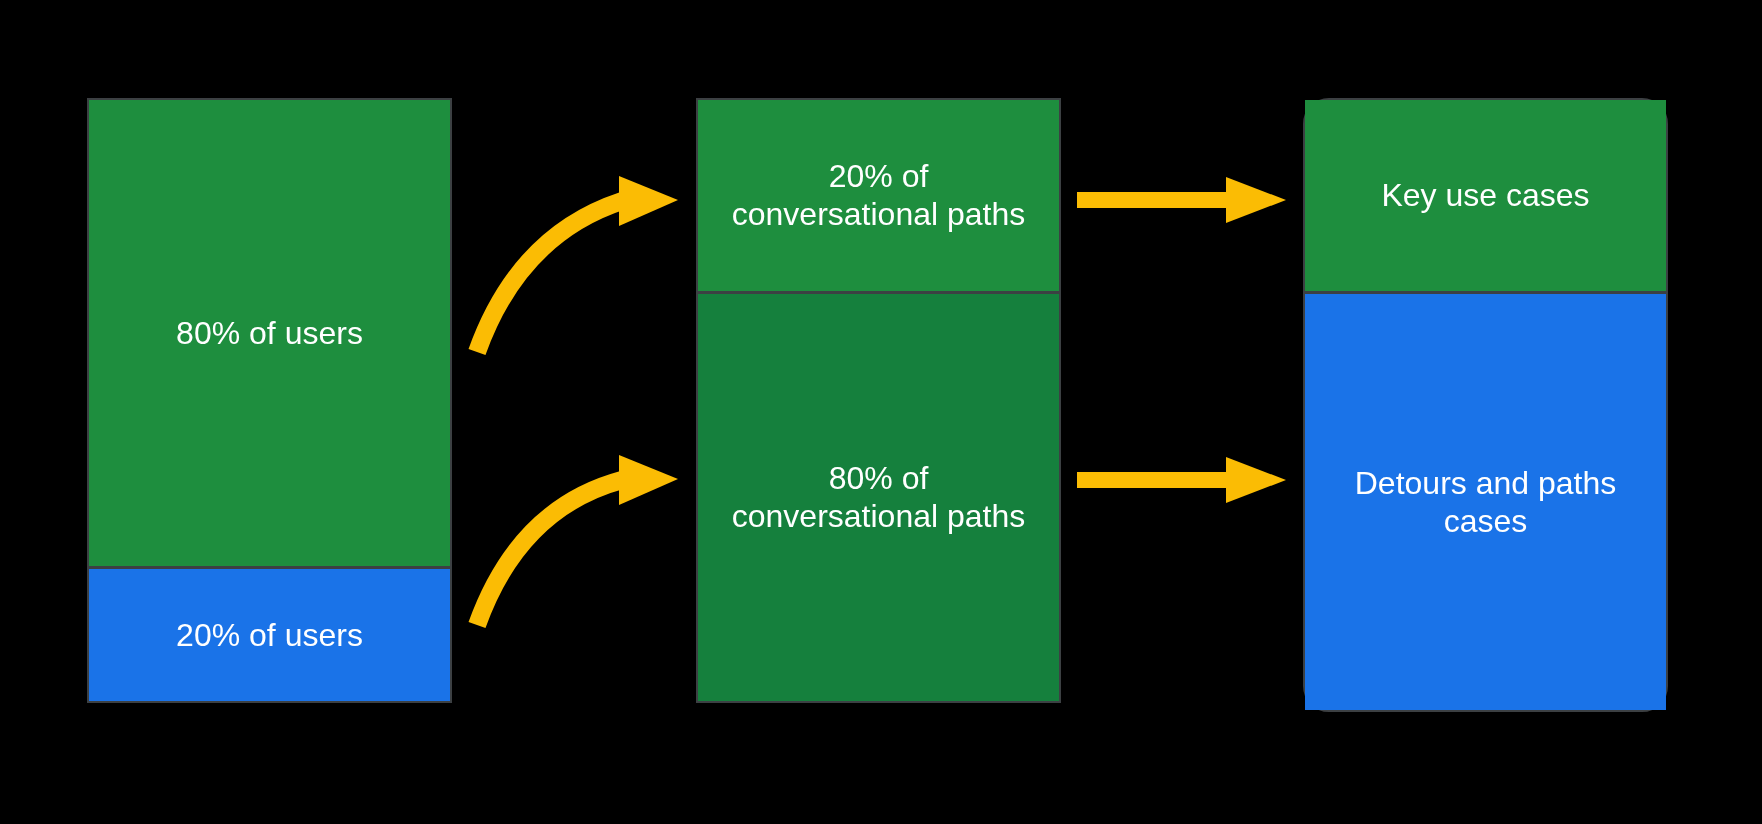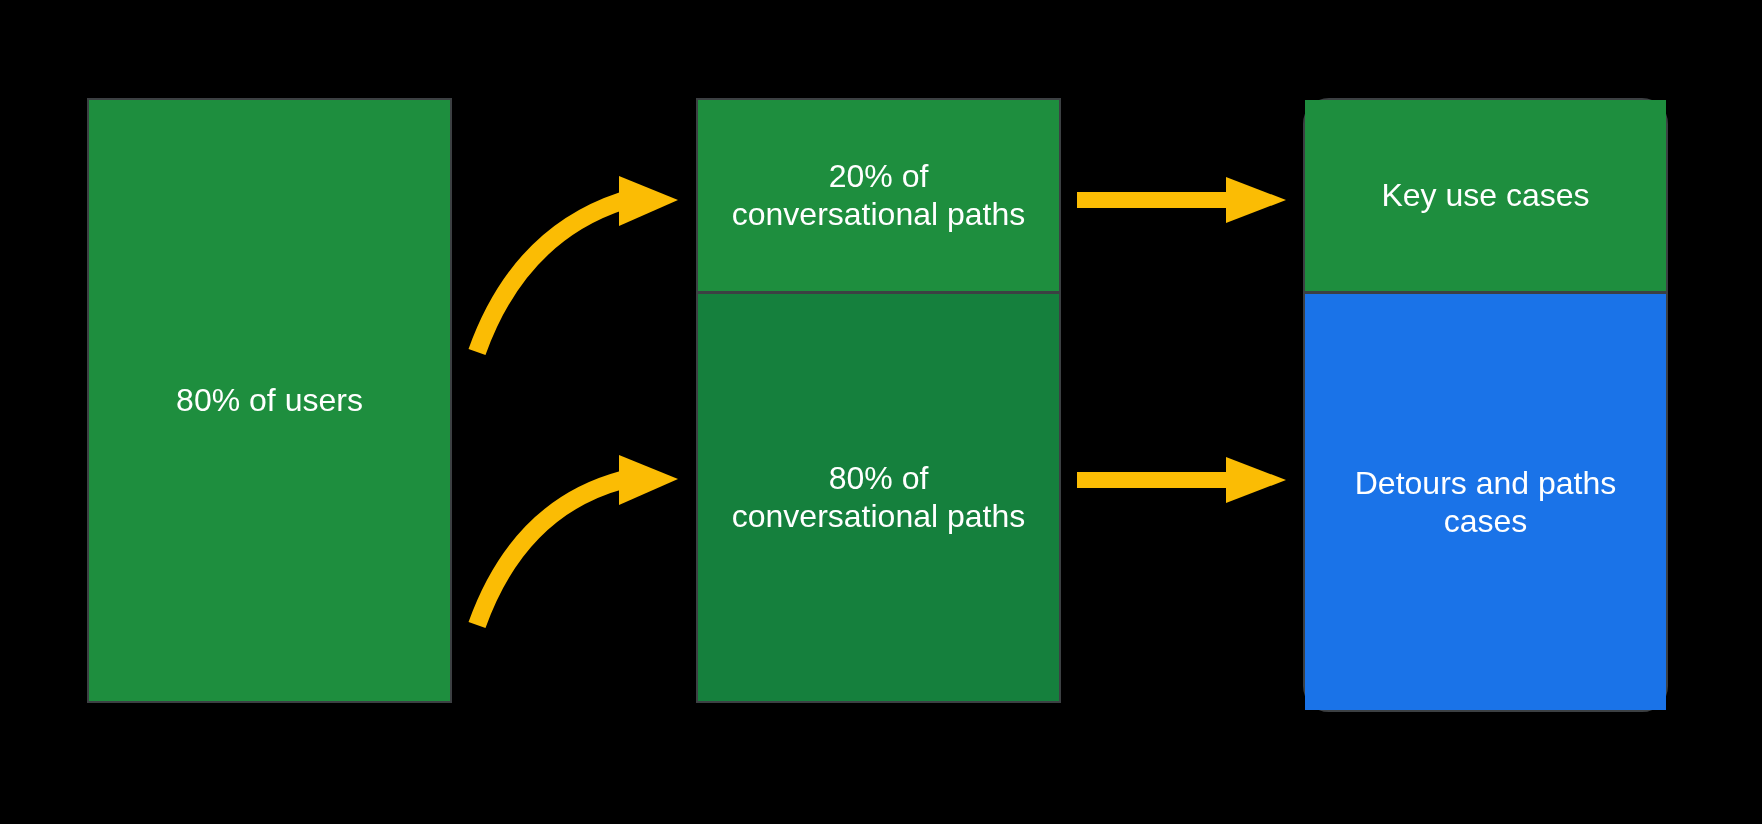--- a/index.html
+++ b/index.html
@@ -52,20 +52,23 @@
 </style>
 </head>
 <body>
 
 <div class="canvas">
 
   <div class="column col-users">
     <div class="segment" style="background: rgb(30, 142, 62); height: 77.5%;">
       <span class="segment-label">80% of users</span>
     </div>
+    <div class="segment" style="background: rgb(26, 115, 232);">
+      <span class="segment-label">20% of users</span>
+    </div>
   </div>
 
   <div class="column col-paths">
     <div class="segment" style="background: rgb(30, 142, 62); height: 31.7%;">
       <span class="segment-label">20% of conversational paths</span>
     </div>
     <div class="segment" style="background: #15803d;">
       <span class="segment-label">80% of conversational paths</span>
     </div>
   </div>

